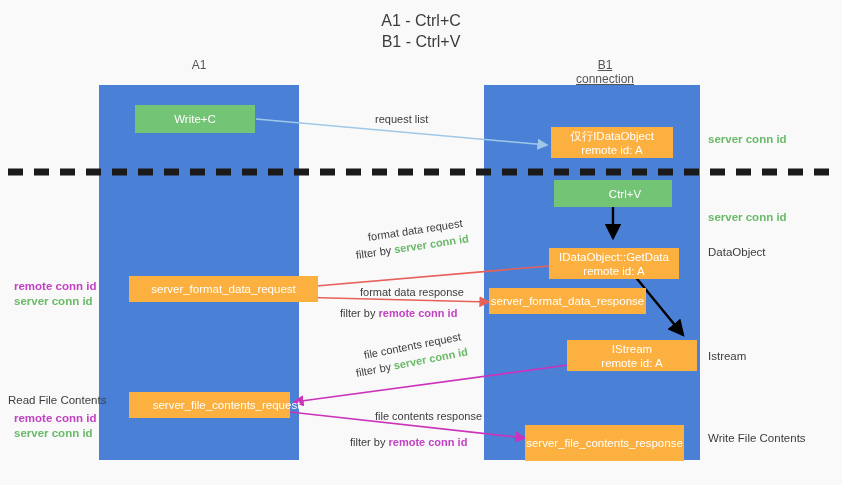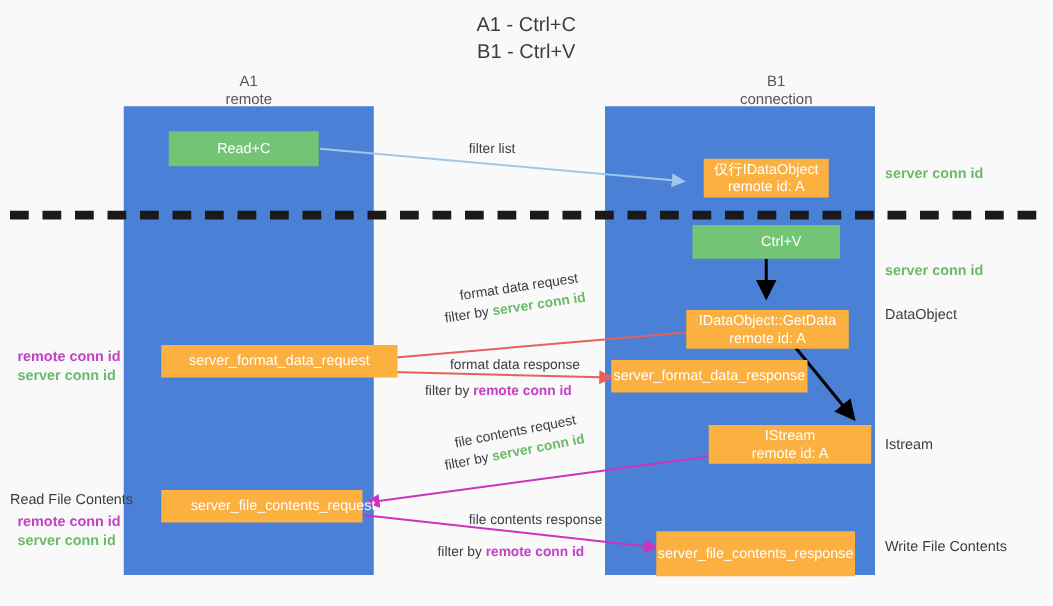--- a/index.html
+++ b/index.html
@@ -62,23 +62,22 @@
 
 <div id="canvas">
 
   <div class="abs title">
     <div>A1 - Ctrl+C</div>
     <div>B1 - Ctrl+V</div>
   </div>
 
   <div class="abs lane-head" style="left:99px;top:58px;">
     <span class="big">A1</span>
-    <span class="sub">remote</span>
   </div>
-  <div class="abs lane-head" style="left:521px;top:58px;">
+  <div class="abs lane-head" style="left:505px;top:58px;text-decoration:underline;">
     <span class="big">B1</span>
     <span class="sub">connection</span>
   </div>
 
   <div class="abs lane" id="lane-a"></div>
   <div class="abs lane" id="lane-b"></div>
 
   <svg id="wires" viewBox="0 0 842 485">
     <defs>
       <marker id="ah-blue" markerWidth="7" markerHeight="7" refX="6" refY="3.5" orient="auto">
@@ -106,32 +105,32 @@
     <line x1="549" y1="266" x2="293" y2="288" stroke="#e8605a" stroke-width="1.6" marker-end="url(#ah-red)"></line>
 
     <line x1="290" y1="297" x2="489" y2="302" stroke="#e8605a" stroke-width="1.6" marker-end="url(#ah-red)"></line>
 
     <line x1="568" y1="365" x2="294" y2="402" stroke="#cc33bb" stroke-width="1.6" marker-end="url(#ah-mag)"></line>
 
     <line x1="290" y1="412" x2="525" y2="438" stroke="#cc33bb" stroke-width="1.6" marker-end="url(#ah-mag)"></line>
   </svg>
 
   <div class="abs box box-green" style="left:135px;top:105px;width:120px;height:28px;">
-    <span>Read+C</span>
+    <span>Write+C</span>
   </div>
 
   <div class="abs box box-orange" style="left:129px;top:276px;width:189px;height:26px;">
     <span>server_format_data_request</span>
   </div>
 
   <div class="abs box box-orange" style="left:129px;top:392px;width:161px;height:26px;padding-left:34px;">
     <span>server_file_contents_request</span>
   </div>
 
-  <div class="abs box box-orange" style="left:551px;top:127px;width:100px;height:31px;margin-left:12px;">
+  <div class="abs box box-orange" style="left:551px;top:127px;width:122px;height:31px;">
     <span>仅行IDataObject</span>
     <span class="l2">remote id: A</span>
   </div>
 
   <div class="abs box box-green" style="left:554px;top:180px;width:118px;height:27px;padding-left:24px;">
     <span>Ctrl+V</span>
   </div>
 
   <div class="abs box box-orange" style="left:549px;top:248px;width:130px;height:31px;">
     <span>IDataObject::GetData</span>
@@ -144,21 +143,21 @@
 
   <div class="abs box box-orange" style="left:567px;top:340px;width:130px;height:31px;">
     <span>IStream</span>
     <span class="l2">remote id: A</span>
   </div>
 
   <div class="abs box box-orange" style="left:525px;top:425px;width:159px;height:36px;">
     <span>server_file_contents_response</span>
   </div>
 
-  <div class="abs cap" style="left:375px;top:112px;">filter list</div>
+  <div class="abs cap" style="left:375px;top:112px;">request list</div>
 
   <div class="abs cap rot-up" style="left:368px;top:230px;">format data request</div>
   <div class="abs cap rot-up" style="left:356px;top:248px;">
     <span>filter by </span><span class="em-green">server conn id</span>
   </div>
 
   <div class="abs cap" style="left:360px;top:285px;">format data response</div>
   <div class="abs cap" style="left:340px;top:306px;">
     <span>filter by </span><span class="em-mag">remote conn id</span>
   </div>

